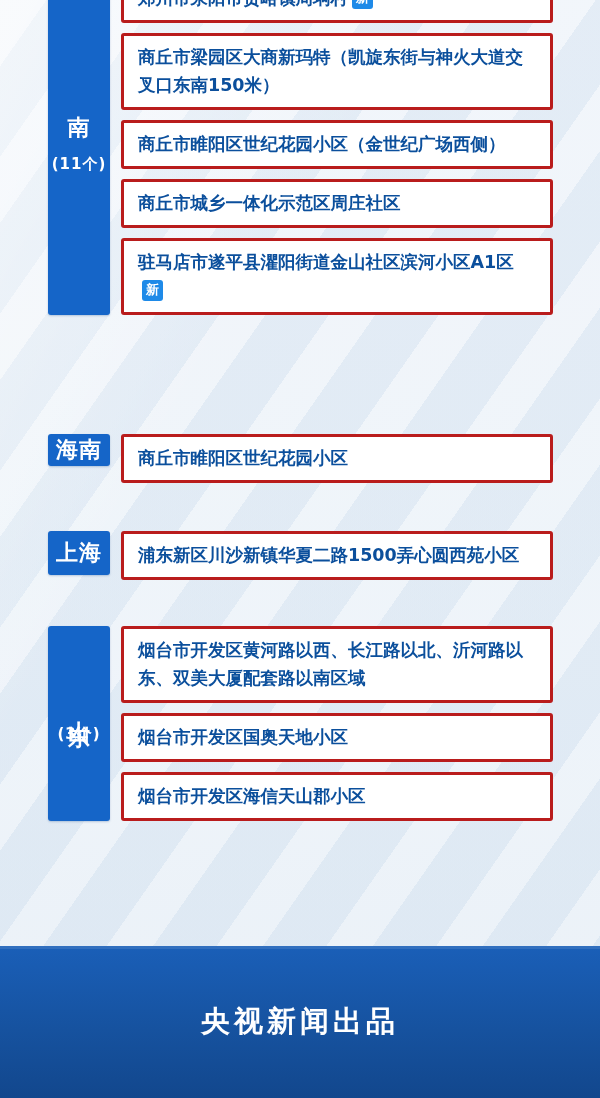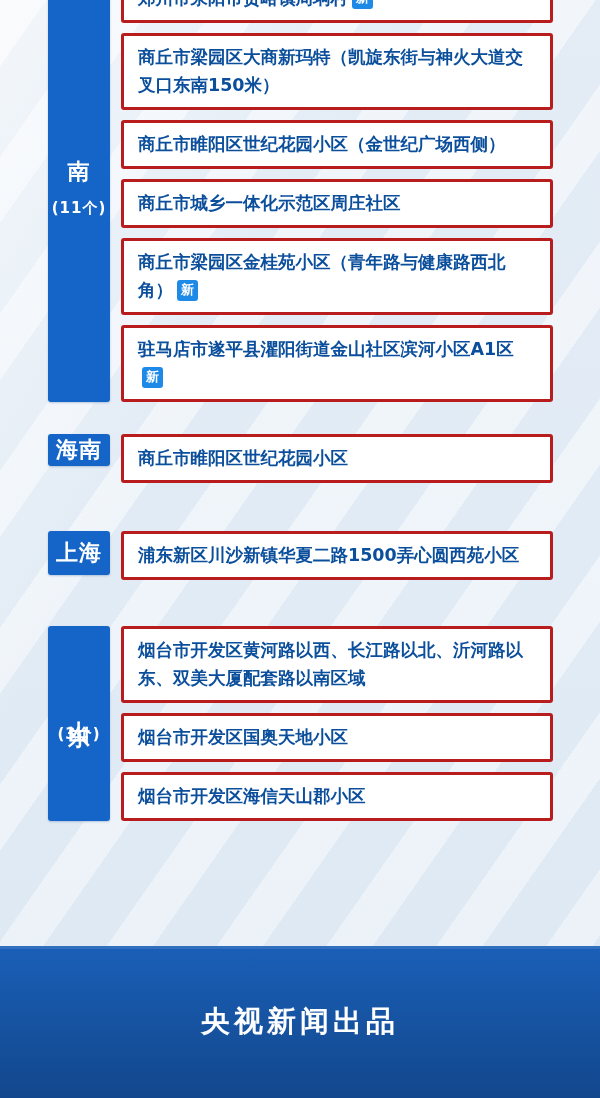--- a/index.html
+++ b/index.html
@@ -159,23 +159,20 @@
       <div class="item">
         <span class="txt">商丘市梁园区大商新玛特（凯旋东街与神火大道交叉口东南150米）</span>
       </div>
       <div class="item">
         <span class="txt">商丘市睢阳区世纪花园小区（金世纪广场西侧）</span>
       </div>
       <div class="item">
         <span class="txt">商丘市城乡一体化示范区周庄社区</span>
       </div>
       <div class="item">
-        <span class="txt">商丘市梁园区金桂苑小区（青年路与健康路西北角）</span><span class="badge-new">新</span>
-      </div>
-      <div class="item">
         <span class="txt">驻马店市遂平县灈阳街道金山社区滨河小区A1区</span><span class="badge-new">新</span>
       </div>
     </div>
   </div>
 
   <div class="group" id="group-hainan">
     <div class="prov-tag">
       <span class="pname">海南</span>
     </div>
     <div class="items">

